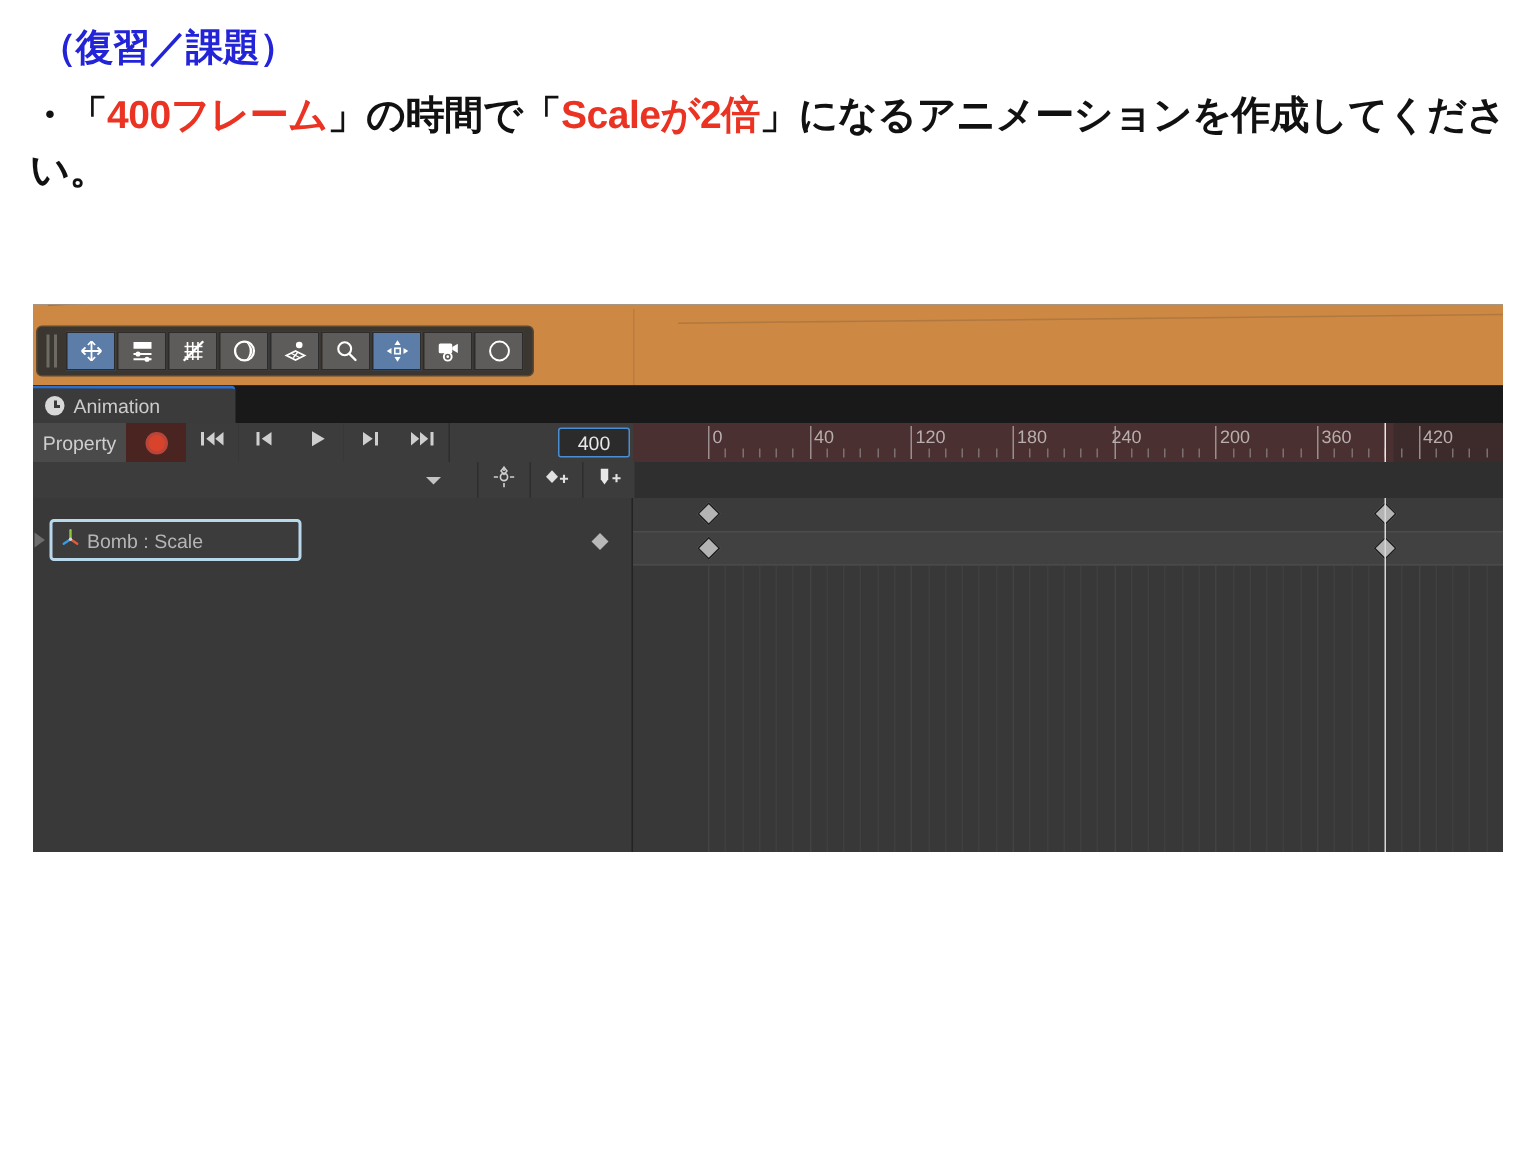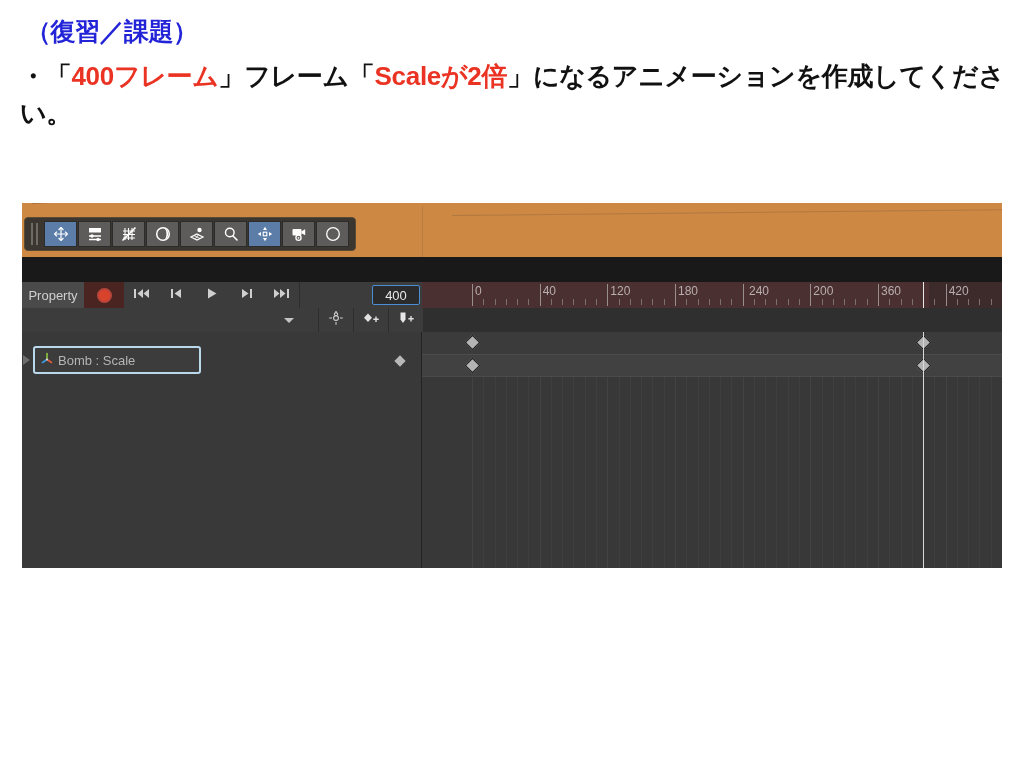--- a/index.html
+++ b/index.html
@@ -440,21 +440,21 @@
     width: 1px; height: 26px;
     background: #e8e8e8;
   }
 </style>
 </head>
 <body>
 
 <div class="slide-text">
   <div class="heading">（復習／課題）</div>
   <div class="body-text">
-    <span>・</span><span>「</span><span class="accent-red">400フレーム</span><span>」</span><span>フレーム</span><span>「</span><span class="accent-red">Scaleが2倍</span><span>」</span><span>になるアニメーションを作成してください。</span>
+    <span>・</span><span>「</span><span class="accent-red">400フレーム</span><span>」</span><span>の時間で</span><span>「</span><span class="accent-red">Scaleが2倍</span><span>」</span><span>になるアニメーションを作成してください。</span>
   </div>
 </div>
 
 <div class="unity">
 
   <div class="scene-strip">
     <div class="scene-line-1"></div>
     <div class="scene-line-2"></div>
     <div class="scene-line-3"></div>
 
@@ -560,20 +560,26 @@
             <circle cx="9" cy="9" r="6.3" fill="none" stroke="#ffffff" stroke-width="1.3"></circle>
             <path d="M12 6 L7.5 10.5 L6 12 L10.5 7.5 Z" fill="#ffffff"></path>
           </svg>
         </span>
       </div>
     </div>
   </div>
 
   <div class="editor">
 
+    <div class="tab-row">
+      <div class="tab">
+        <span class="clock-icon"></span>
+        <span class="tab-label">Animation</span>
+      </div>
+    </div>
 
     <div class="ctrl-row">
       <div class="ctrl-right-fill"></div>
 
       <div class="preview-btn">Property</div>
 
       <div class="record-btn">
         <span class="record-dot"></span>
       </div>
 
@@ -631,21 +637,21 @@
       <div id="ruler-ticks">
           <div class="tick-major" style="left: 50px;"></div>
           <div class="tick-label" style="left: 50px;">0</div>
           <div class="tick-major" style="left: 117.662px;"></div>
           <div class="tick-label" style="left: 117.662px;">40</div>
           <div class="tick-major" style="left: 185.324px;"></div>
           <div class="tick-label" style="left: 185.324px; text-align: right;">120</div>
           <div class="tick-major" style="left: 252.986px;"></div>
           <div class="tick-label" style="left: 252.986px;">180</div>
           <div class="tick-major" style="left: 320.648px;"></div>
-          <div class="tick-label" style="left: 324px;">240</div>
+          <div class="tick-label" style="left: 316px;">240</div>
           <div class="tick-major" style="left: 388.31px;"></div>
           <div class="tick-label" style="left: 388.31px;">200</div>
           <div class="tick-major" style="left: 455.972px;"></div>
           <div class="tick-label" style="left: 455.972px;">360</div>
           <div class="tick-major" style="left: 523.634px;"></div>
           <div class="tick-label" style="left: 523.634px;">420</div>
           <div class="tick-minor" style="left: 61.277px;"></div>
           <div class="tick-minor" style="left: 72.554px;"></div>
           <div class="tick-minor" style="left: 83.831px;"></div>
           <div class="tick-minor" style="left: 95.108px;"></div>

